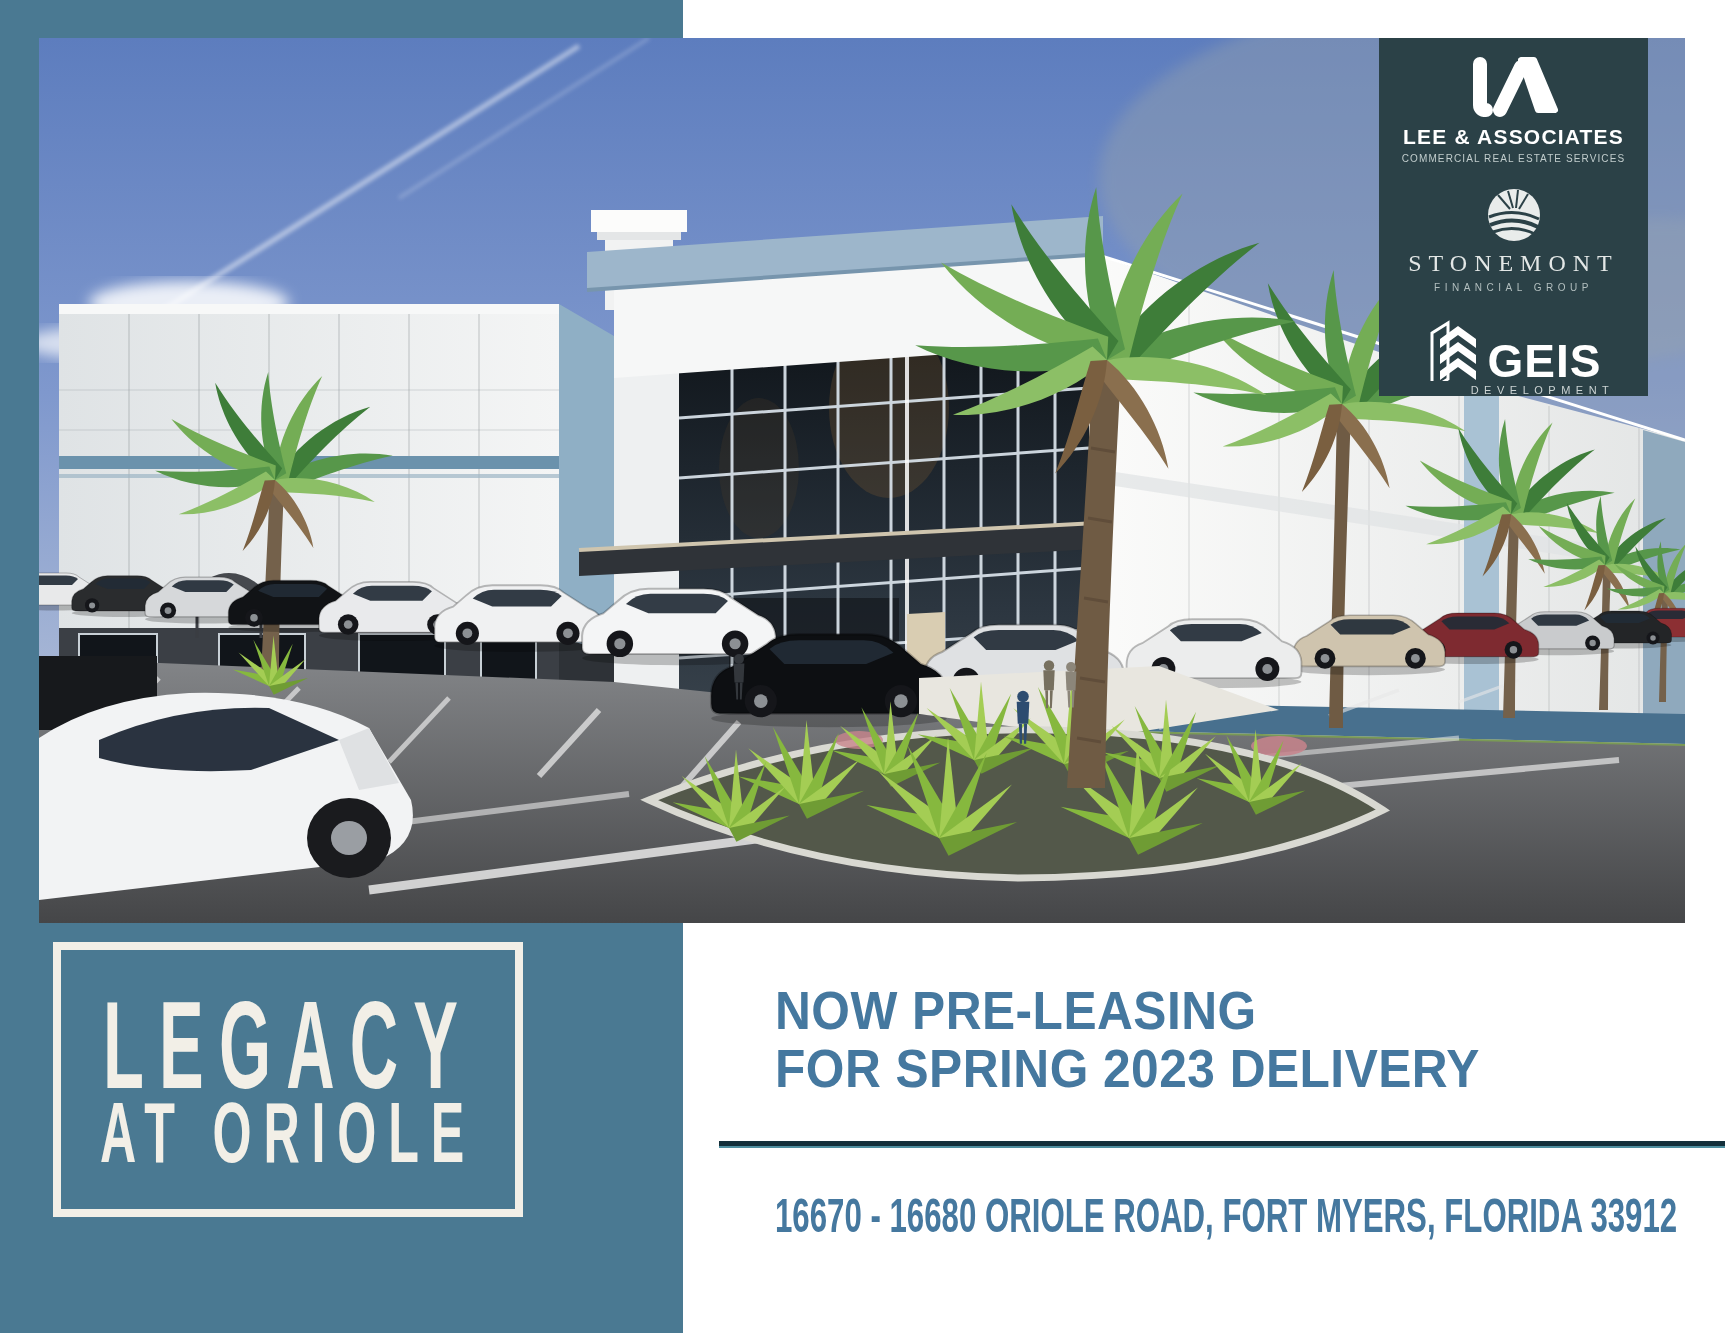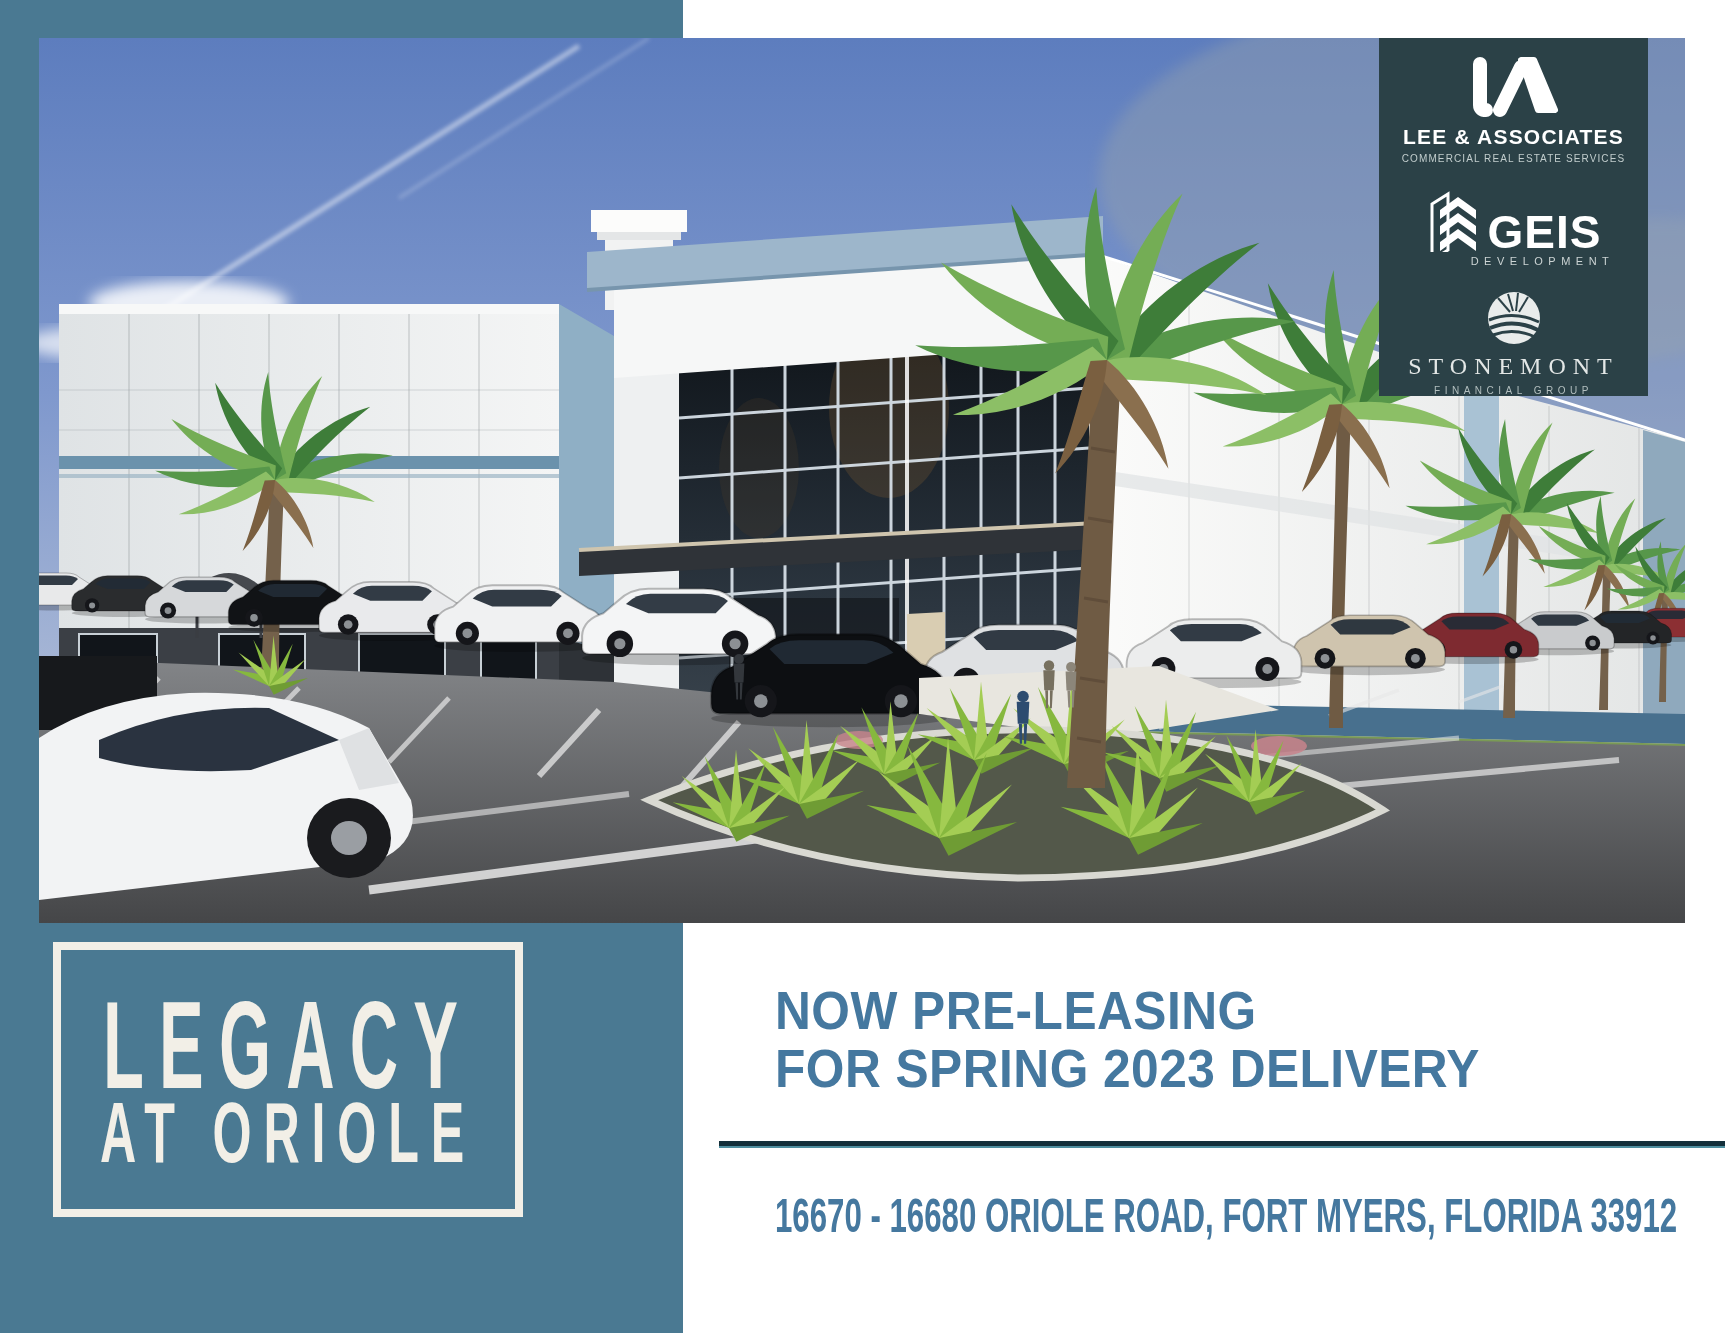--- a/index.html
+++ b/index.html
@@ -316,49 +316,49 @@
         <g stroke="#ffffff" stroke-width="14" stroke-linecap="round" stroke-linejoin="round" fill="none">
           <path d="M22,9 L22,50 Q22,55 28,55"></path>
           <path d="M42,55 L63,12"></path>
         </g>
         <polygon points="63,5 76,5 97,55 80,55" fill="#ffffff" stroke="#ffffff" stroke-width="6" stroke-linejoin="round"></polygon>
       </svg>
       <div class="lee-name">LEE &amp; ASSOCIATES</div>
       <div class="lee-tag">COMMERCIAL REAL ESTATE SERVICES</div>
     </div>
 
+    <div class="logo stone">
+      <svg width="58" height="58" viewBox="-29 -29 58 58">
+        <circle cx="0" cy="0" r="26" fill="#e9eceb"></circle>
+        <g stroke="#2B4147" fill="none">
+          <path d="M-24,10 Q0,0 24,12" stroke-width="4"></path>
+          <path d="M-25,2 Q0,-8 25,4" stroke-width="3"></path>
+          <path d="M-21,17 Q0,9 21,19" stroke-width="3"></path>
+          <line x1="-4" y1="-6" x2="-16" y2="-20" stroke-width="2"></line>
+          <line x1="-1" y1="-7" x2="-6" y2="-24" stroke-width="2"></line>
+          <line x1="2" y1="-7" x2="4" y2="-25" stroke-width="2"></line>
+          <line x1="5" y1="-6" x2="14" y2="-21" stroke-width="2"></line>
+        </g>
+      </svg>
+      <div class="stone-name">STONEMONT</div>
+      <div class="stone-tag">FINANCIAL GROUP</div>
+    </div>
+
     <div class="logo geis">
       <div class="geis-row">
         <svg width="54" height="64" viewBox="0 0 54 64">
           <path d="M6,16 L22,6 L22,62 L6,72 Z" fill="none" stroke="#ffffff" stroke-width="3"></path>
           <polygon points="14,22 32,9 50,22 50,31 32,18 14,31" fill="#ffffff"></polygon>
           <polygon points="14,38 32,25 50,38 50,47 32,34 14,47" fill="#ffffff"></polygon>
           <polygon points="14,54 32,41 50,54 50,63 32,50 14,63" fill="#ffffff"></polygon>
         </svg>
         <span class="geis-name">GEIS</span>
       </div>
       <div class="geis-tag">DEVELOPMENT</div>
     </div>
-
-    <div class="logo stone">
-      <svg width="58" height="58" viewBox="-29 -29 58 58">
-        <circle cx="0" cy="0" r="26" fill="#e9eceb"></circle>
-        <g stroke="#2B4147" fill="none">
-          <path d="M-24,10 Q0,0 24,12" stroke-width="4"></path>
-          <path d="M-25,2 Q0,-8 25,4" stroke-width="3"></path>
-          <path d="M-21,17 Q0,9 21,19" stroke-width="3"></path>
-          <line x1="-4" y1="-6" x2="-16" y2="-20" stroke-width="2"></line>
-          <line x1="-1" y1="-7" x2="-6" y2="-24" stroke-width="2"></line>
-          <line x1="2" y1="-7" x2="4" y2="-25" stroke-width="2"></line>
-          <line x1="5" y1="-6" x2="14" y2="-21" stroke-width="2"></line>
-        </g>
-      </svg>
-      <div class="stone-name">STONEMONT</div>
-      <div class="stone-tag">FINANCIAL GROUP</div>
-    </div>
   </div>
 
   <div class="legacy-box">
     <svg viewBox="0 0 454 259">
       <text x="227" y="138" text-anchor="middle" font-size="124" letter-spacing="28" textLength="370" lengthAdjust="spacingAndGlyphs">LEGACY</text>
       <text x="227" y="212" text-anchor="middle" font-size="85" letter-spacing="20" textLength="376" lengthAdjust="spacingAndGlyphs">AT ORIOLE</text>
     </svg>
   </div>
 
   <div class="headline">

